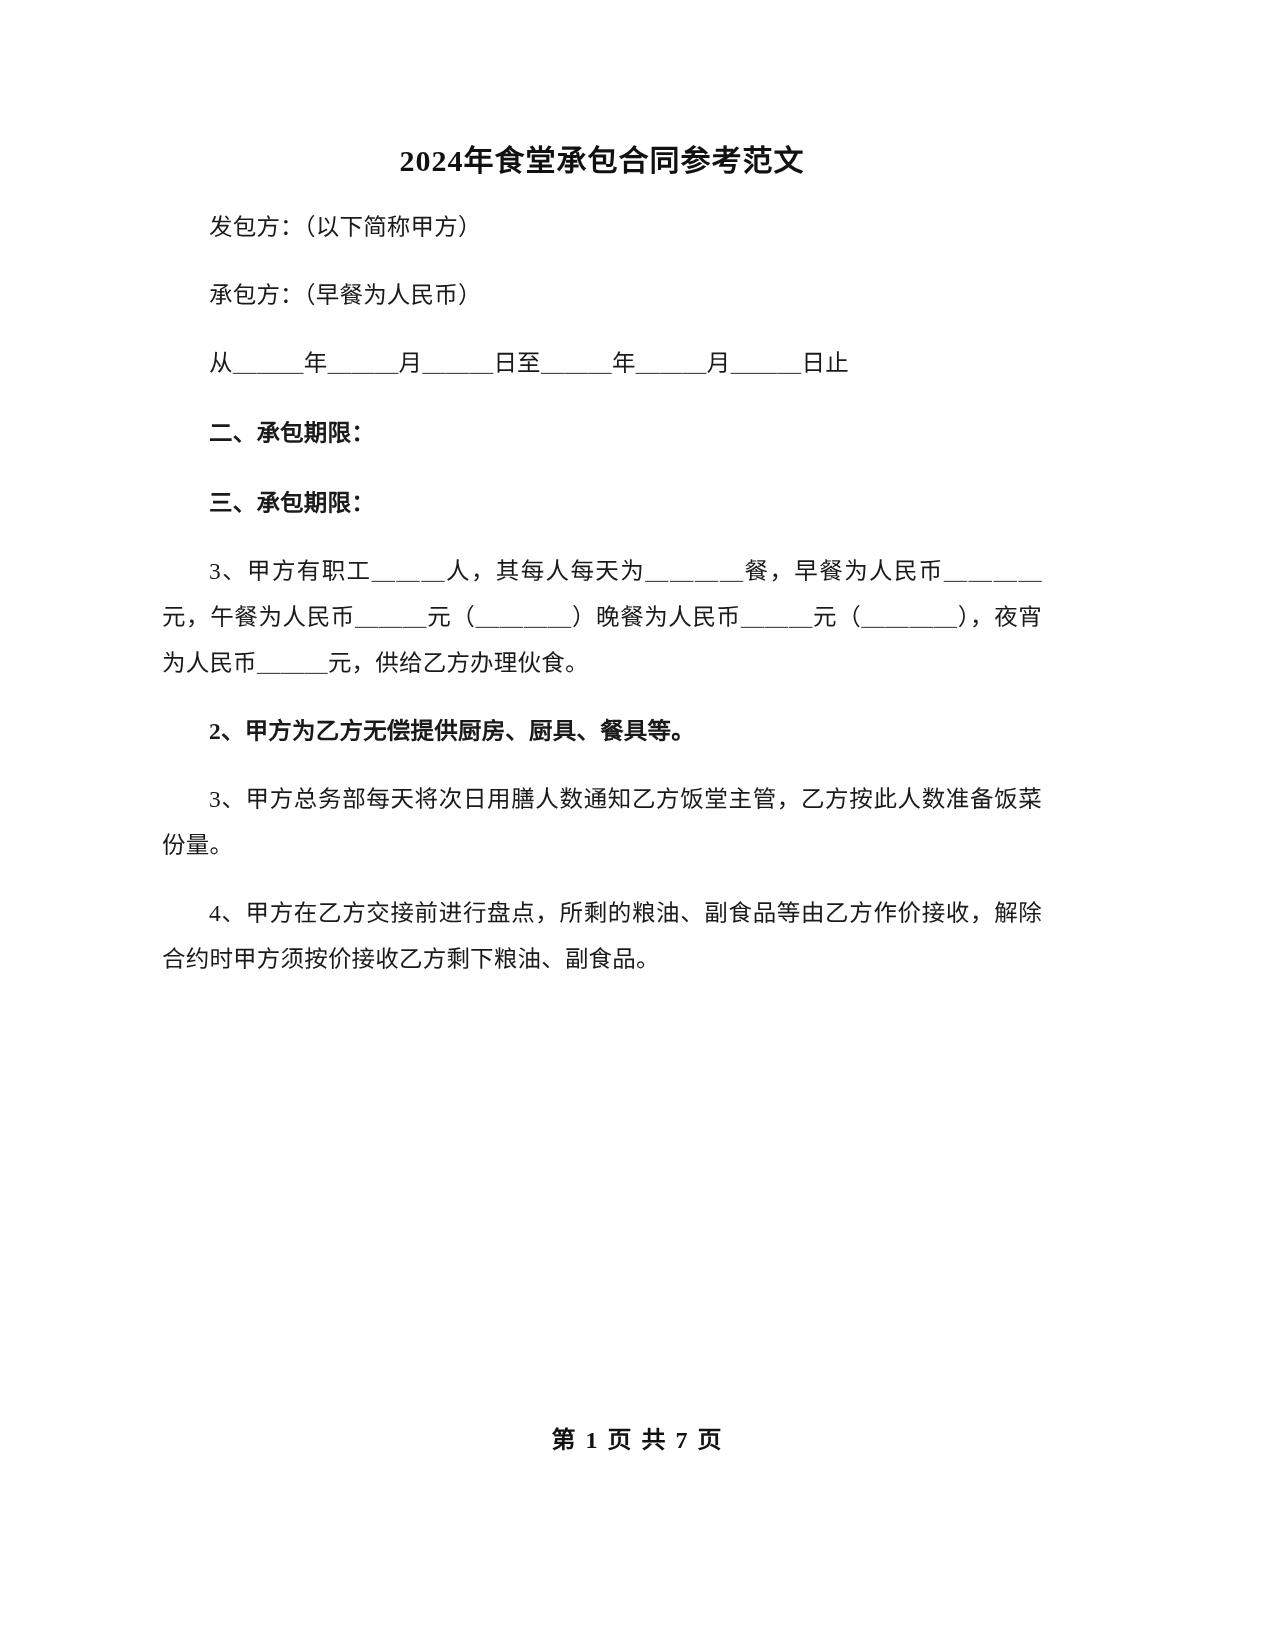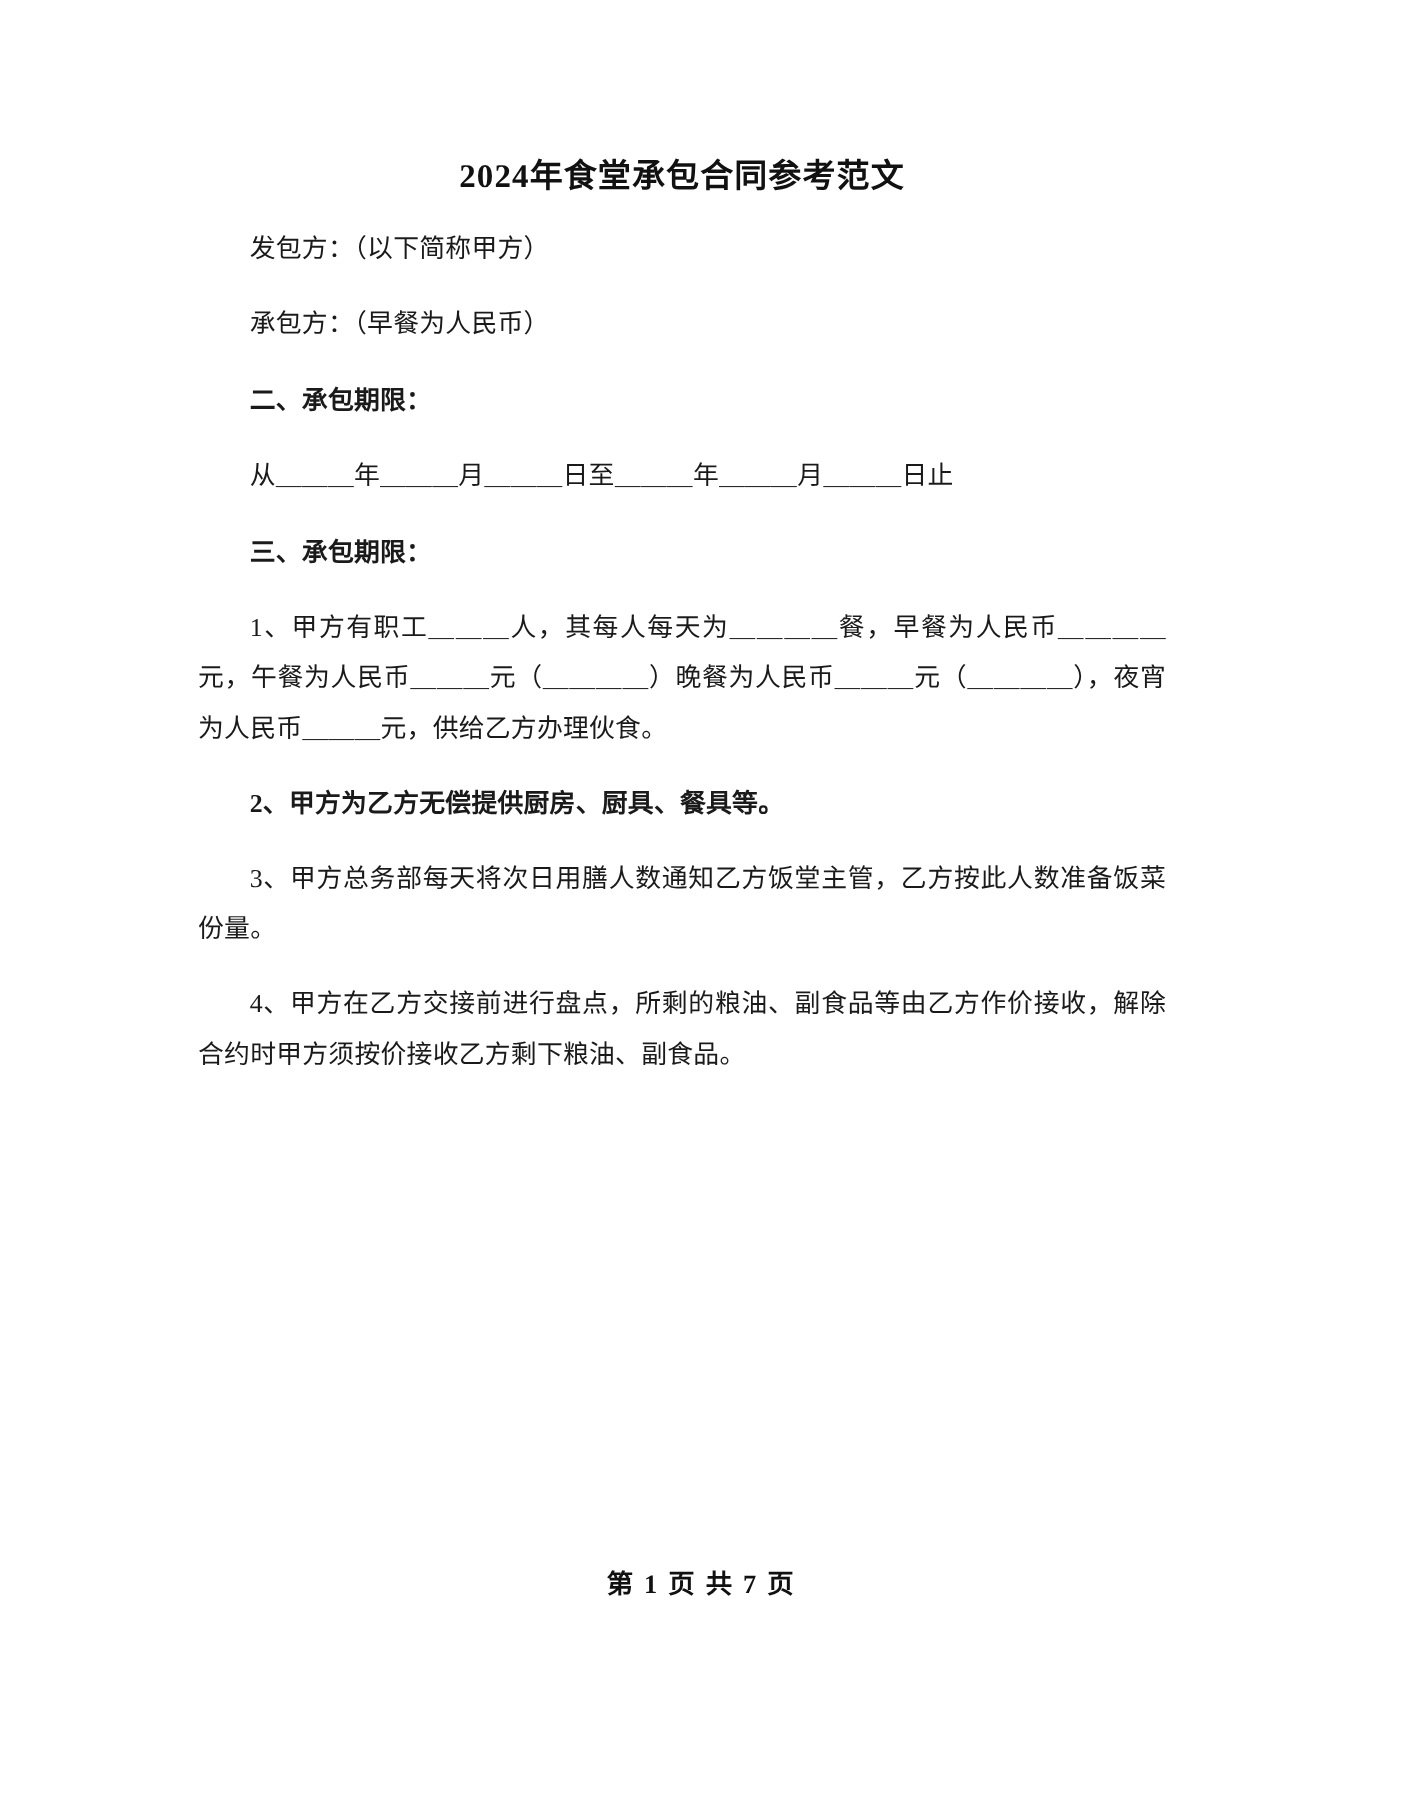--- a/index.html
+++ b/index.html
@@ -19,21 +19,21 @@
   .page {
     width: 1275px;
     height: 1650px;
     box-sizing: border-box;
     padding: 0;
     position: relative;
     background: #ffffff;
   }
   .content {
     position: absolute;
-    left: 180px;
+    left: 162px;
     top: 0;
     width: 880px;
   }
   .doc-title {
     text-align: center;
     font-size: 30px;
     font-weight: bold;
     letter-spacing: 1px;
     margin: 0;
     padding-top: 140px;
@@ -88,27 +88,27 @@
   <div class="content">
 
     <h1 class="doc-title">2024年食堂承包合同参考范文</h1>
 
 
 
     <p class="para indent gap-small">发包方：（以下简称甲方）</p>
 
     <p class="para indent gap-small">承包方：（早餐为人民币）</p>
 
+    <p class="para indent gap-small">从＿＿＿年＿＿＿月＿＿＿日至＿＿＿年＿＿＿月＿＿＿日止</p>
+
     <p class="para heading gap-block">二、承包期限：</p>
-
-    <p class="para indent gap-small">从＿＿＿年＿＿＿月＿＿＿日至＿＿＿年＿＿＿月＿＿＿日止</p>
 
     <p class="para heading gap-block">三、承包期限：</p>
 
-    <p class="para indent gap-small">1、甲方有职工＿＿＿人，其每人每天为＿＿＿＿餐，早餐为人民币＿＿＿＿元，午餐为人民币＿＿＿元（＿＿＿＿）晚餐为人民币＿＿＿元（＿＿＿＿），夜宵为人民币＿＿＿元，供给乙方办理伙食。</p>
+    <p class="para indent gap-small">3、甲方有职工＿＿＿人，其每人每天为＿＿＿＿餐，早餐为人民币＿＿＿＿元，午餐为人民币＿＿＿元（＿＿＿＿）晚餐为人民币＿＿＿元（＿＿＿＿），夜宵为人民币＿＿＿元，供给乙方办理伙食。</p>
 
     <p class="para bolditem gap-small">2、甲方为乙方无偿提供厨房、厨具、餐具等。</p>
 
     <p class="para indent gap-small">3、甲方总务部每天将次日用膳人数通知乙方饭堂主管，乙方按此人数准备饭菜份量。</p>
 
     <p class="para indent gap-small">4、甲方在乙方交接前进行盘点，所剩的粮油、副食品等由乙方作价接收，解除合约时甲方须按价接收乙方剩下粮油、副食品。</p>
 
   </div>
 
   <div class="footer">

